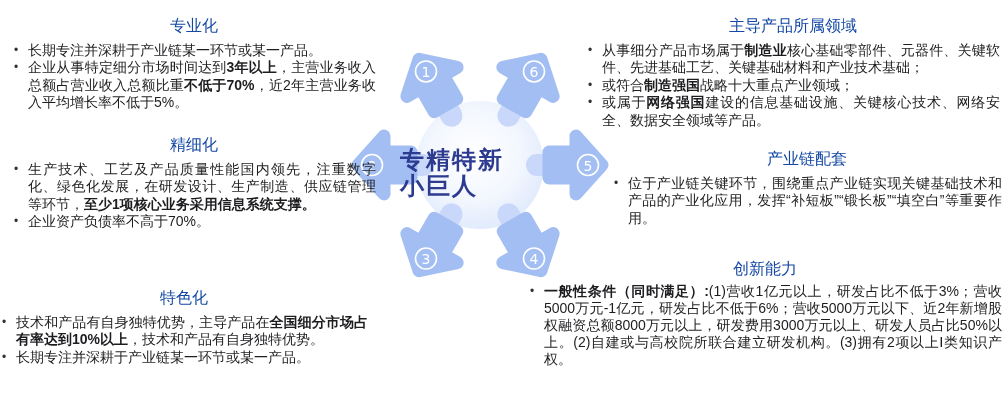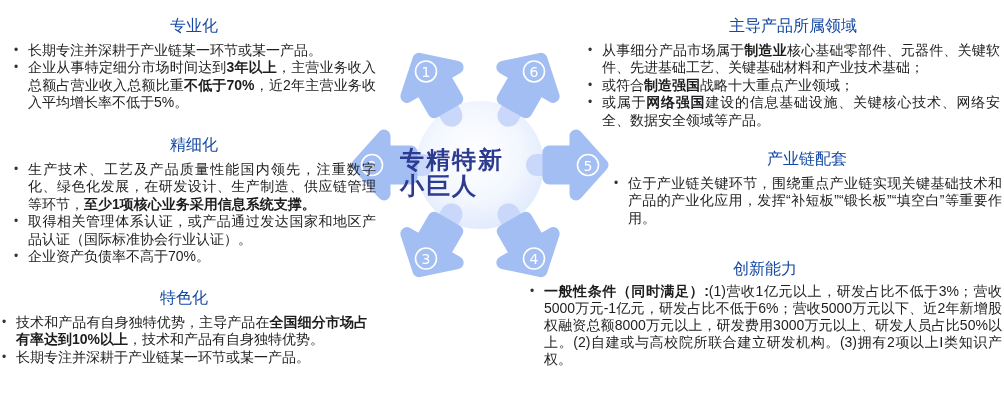--- a/index.html
+++ b/index.html
@@ -106,21 +106,20 @@
     <div class="bullets">
         <div class="bullet"><span>长期专注并深耕于产业链某一环节或某一产品。</span></div>
         <div class="bullet"><span>企业从事特定细分市场时间达到</span><span class="b">3年以上</span><span>，主营业务收入总额占营业收入总额比重</span><span class="b">不低于70%</span><span>，近2年主营业务收入平均增长率不低于5%。</span></div>
       </div>
   </section>
 
   <section class="section" id="s2">
     <div class="sec-title">精细化</div>
     <div class="bullets">
         <div class="bullet"><span>生产技术、工艺及产品质量性能国内领先，注重数字化、绿色化发展，在研发设计、生产制造、供应链管理等环节，</span><span class="b">至少1项核心业务采用信息系统支撑。</span></div>
-        <div class="bullet"><span>取得相关管理体系认证，或产品通过发达国家和地区产品认证（国际标准协会行业认证）。</span></div>
         <div class="bullet"><span>企业资产负债率不高于70%。</span></div>
       </div>
   </section>
 
   <section class="section" id="s3">
     <div class="sec-title">特色化</div>
     <div class="bullets">
         <div class="bullet"><span>技术和产品有自身独特优势，主导产品在</span><span class="b">全国细分市场占有率达到10%以上</span><span>，技术和产品有自身独特优势。</span></div>
         <div class="bullet"><span>长期专注并深耕于产业链某一环节或某一产品。</span></div>
       </div>

